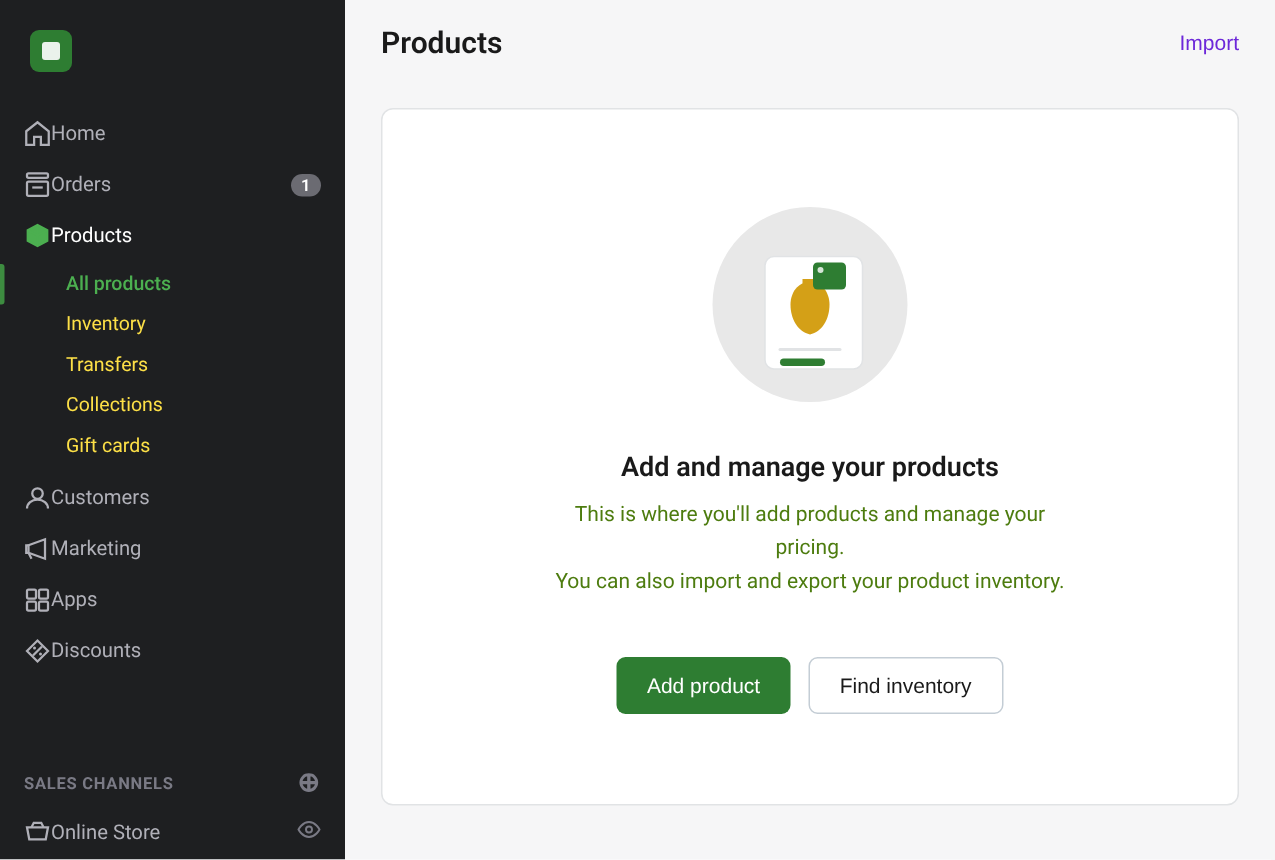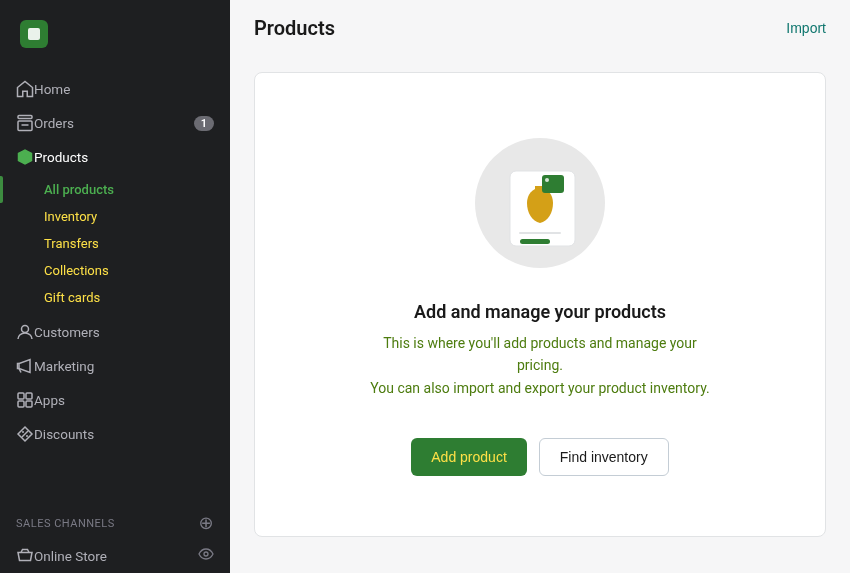--- a/index.html
+++ b/index.html
@@ -132,21 +132,21 @@
       fill: #4caf50;
     }
 
     .sales-channels-header {
       display: flex;
       align-items: center;
       justify-content: space-between;
       padding: 12px 16px 6px 16px;
       color: #7a7a85;
       font-size: 11px;
-      font-weight: 400;
+      font-weight: 700;
       letter-spacing: 0.5px;
       text-transform: uppercase;
     }
 
     .sales-channels-header .add-btn {
       color: #7a7a85;
       cursor: pointer;
       font-size: 18px;
       line-height: 1;
     }
@@ -170,21 +170,21 @@
 
     .main-header h1 {
       font-size: 20px;
       font-weight: 600;
       color: #1a1a1a;
     }
 
     .import-btn {
       background: none;
       border: none;
-      color: #0f766e;
+      color: #6d28d9;
       font-size: 14px;
       cursor: pointer;
       font-weight: 400;
     }
 
     .main-body {
       flex: 1;
       padding: 16px 24px 24px 24px;
     }
 
@@ -221,21 +221,21 @@
       margin-bottom: 39px;
     }
 
     .action-buttons {
       display: flex;
       gap: 12px;
     }
 
     .btn-primary {
       background: #2e7d32;
-      color: #fde047;
+      color: #ffffff;
       border: none;
       border-radius: 6px;
       padding: 10px 20px;
       font-size: 14px;
       font-weight: 500;
       cursor: pointer;
     }
 
     .btn-secondary {
       background: #fff;

